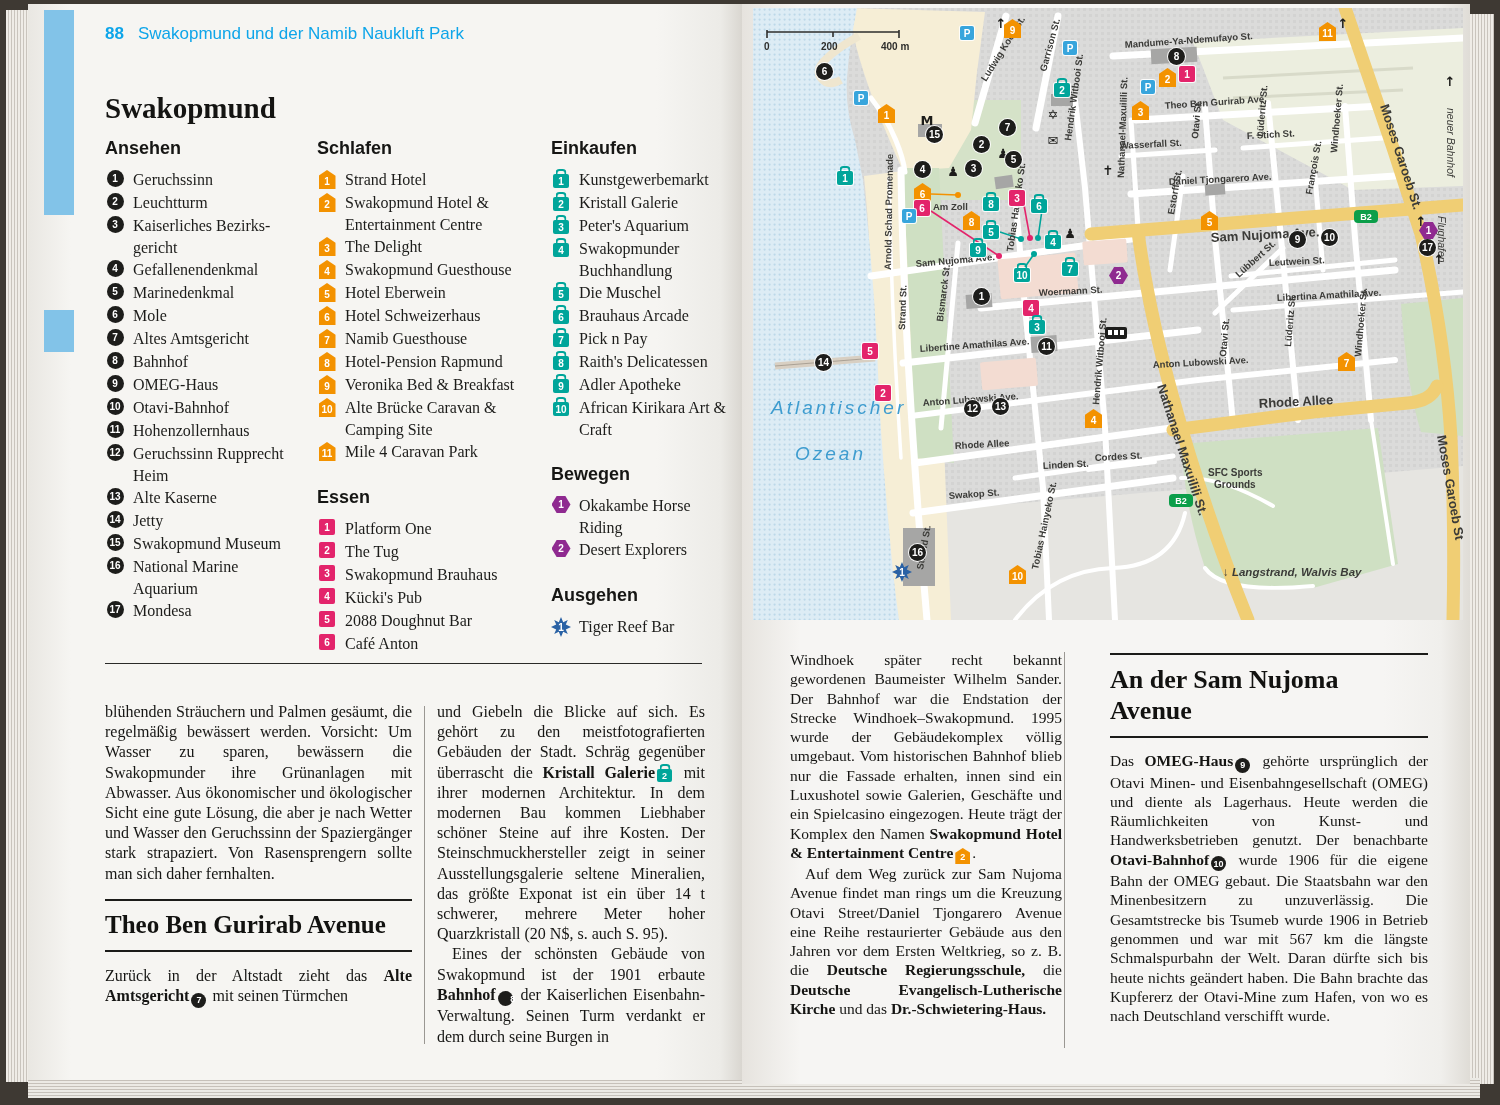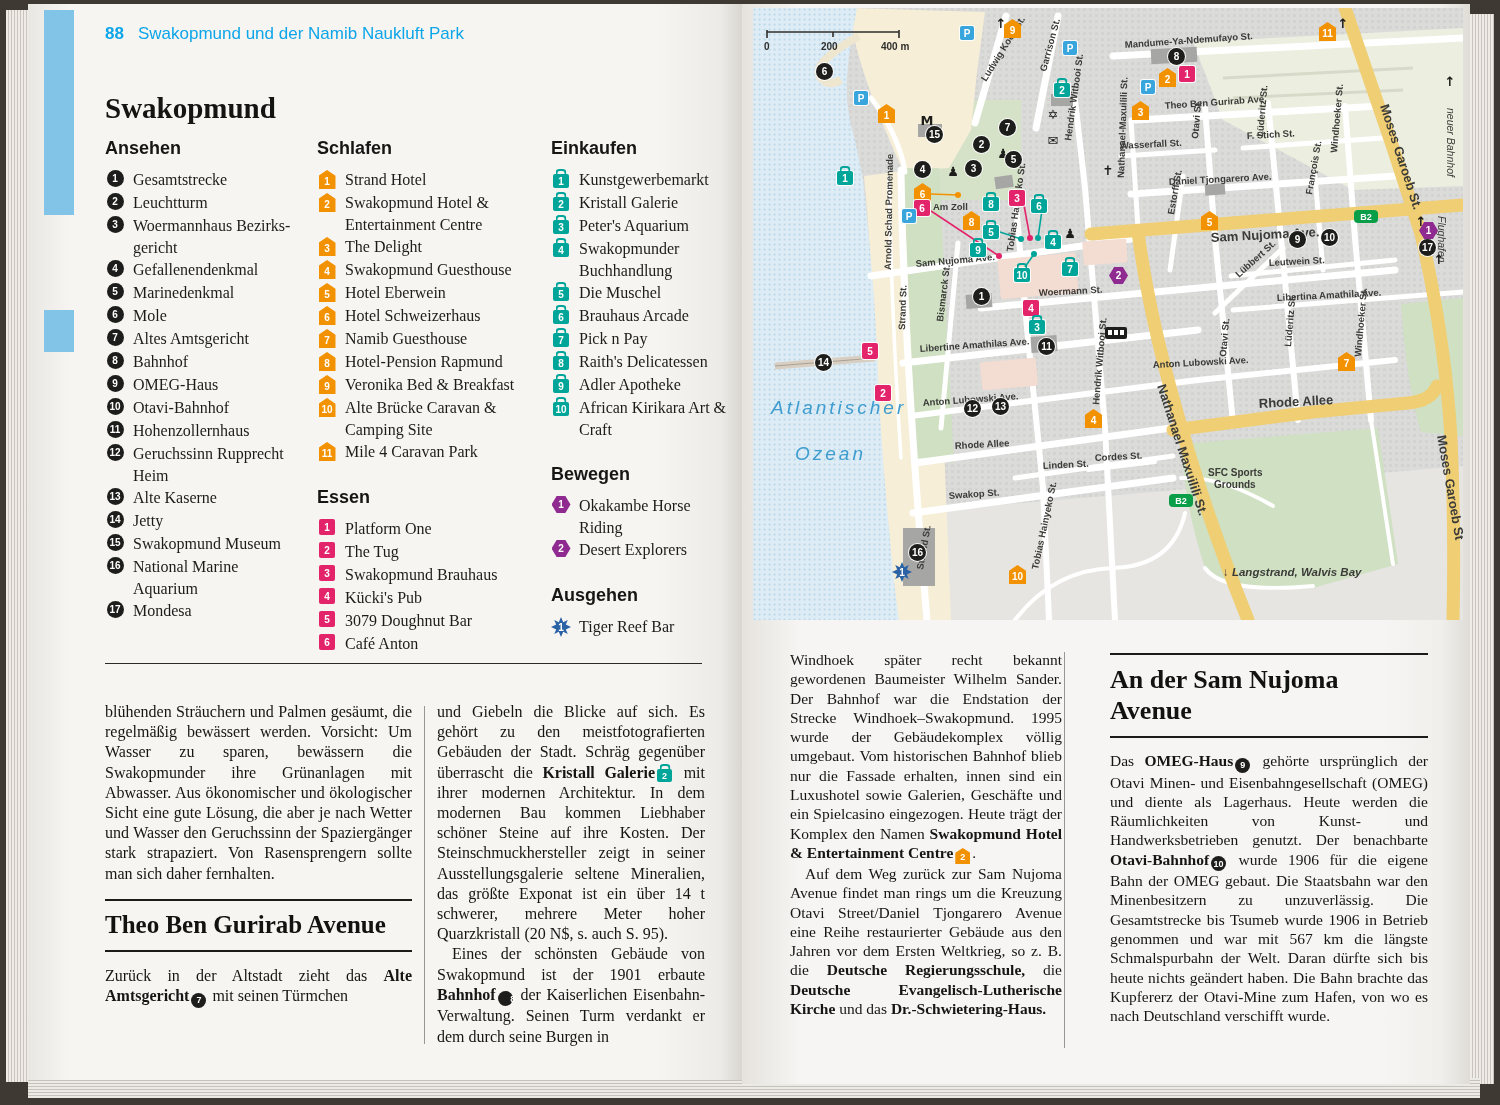--- a/index.html
+++ b/index.html
@@ -94,33 +94,33 @@
 </div>
 <div class="abs book-title">Swakopmund</div>
 
 <div class="abs lg-col lg-colA">
   <div class="lg-head">Ansehen</div>
   <div>
       <div class="lg-item">
         <span class="lg-icw">
           <span class="mk mk-sight">1</span>
         </span>
-        <span class="lg-label">Gesamtstrecke</span>
+        <span class="lg-label">Geruchssinn</span>
       </div>
       <div class="lg-item">
         <span class="lg-icw">
           <span class="mk mk-sight">2</span>
         </span>
         <span class="lg-label">Leuchtturm</span>
       </div>
       <div class="lg-item">
         <span class="lg-icw">
           <span class="mk mk-sight">3</span>
         </span>
-        <span class="lg-label">Woermannhaus Bezirks-gericht</span>
+        <span class="lg-label">Kaiserliches Bezirks-gericht</span>
       </div>
       <div class="lg-item">
         <span class="lg-icw">
           <span class="mk mk-sight">4</span>
         </span>
         <span class="lg-label">Gefallenendenkmal</span>
       </div>
       <div class="lg-item">
         <span class="lg-icw">
           <span class="mk mk-sight">5</span>
@@ -295,21 +295,21 @@
       <div class="lg-item">
         <span class="lg-icw">
           <span class="mk mk-food">4</span>
         </span>
         <span class="lg-label">Kücki's Pub</span>
       </div>
       <div class="lg-item">
         <span class="lg-icw">
           <span class="mk mk-food">5</span>
         </span>
-        <span class="lg-label">3079 Doughnut Bar</span>
+        <span class="lg-label">2088 Doughnut Bar</span>
       </div>
       <div class="lg-item">
         <span class="lg-icw">
           <span class="mk mk-food">6</span>
         </span>
         <span class="lg-label">Café Anton</span>
       </div>
     </div>
 </div>
 <div class="abs lg-col lg-colC">

